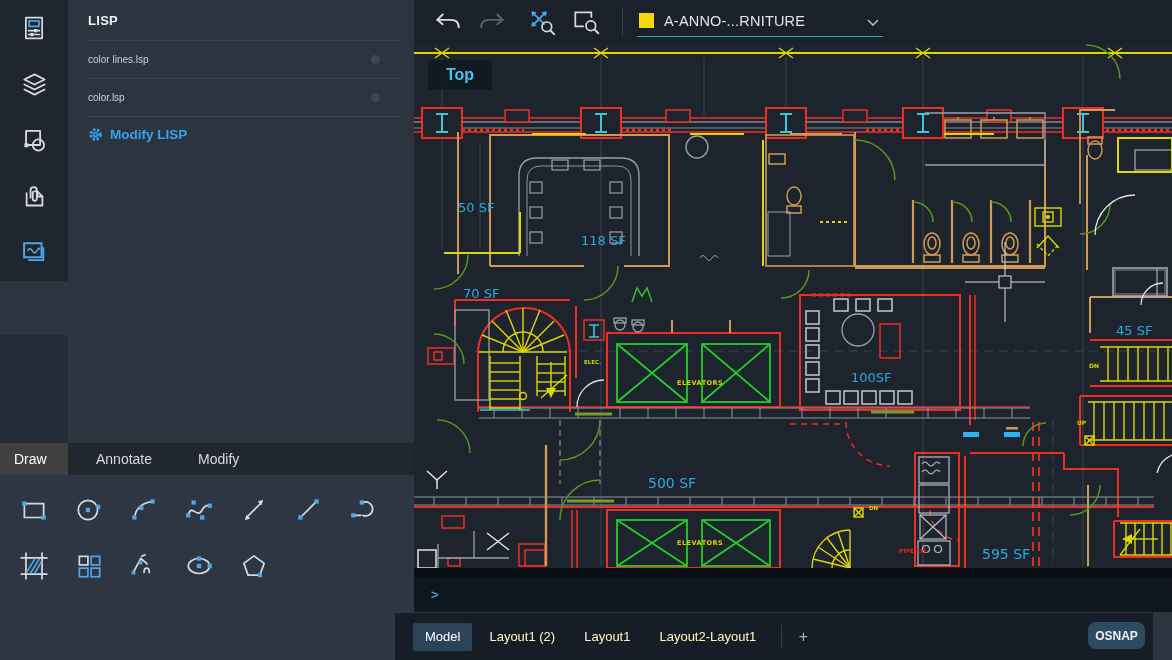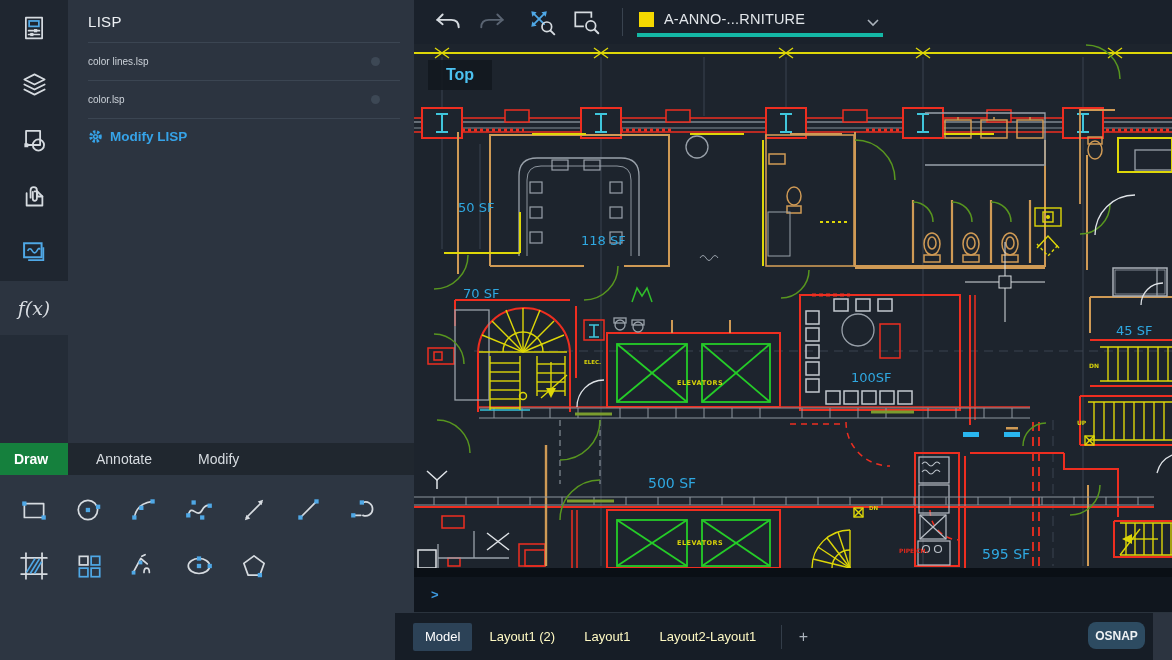--- a/index.html
+++ b/index.html
@@ -8,41 +8,41 @@
 
   
   #iconstrip { position:absolute; left:0; top:0; width:68px; height:281px; background:#1f2630; }
   .strip-btn { width:68px; height:56px; display:flex; align-items:center; justify-content:center; cursor:pointer; }
   #fx-cell { position:absolute; left:0; top:281px; width:68px; height:54px; background:#2c3440; display:flex; align-items:center; justify-content:center; }
   #fx-cell span { font-family:"DejaVu Serif", serif; font-style:italic; font-size:19px; color:#d9dde2; }
   #strip-lower { position:absolute; left:0; top:335px; width:68px; height:108px; background:#242c37; }
 
   
   #lisp-panel { position:absolute; left:68px; top:0; width:346px; height:443px; background:#2c3440; }
-  #lisp-title { color:#eef1f4; font-size:15px; font-weight:normal; padding:13px 0 0 20px; letter-spacing:.3px; }
+  #lisp-title { color:#eef1f4; font-size:13px; font-weight:bold; padding:13px 0 0 20px; letter-spacing:.3px; }
   .sep { height:1px; background:#3b4552; margin:0 14px 0 20px; }
   .lisp-row { display:flex; align-items:center; justify-content:space-between; height:37px; padding:0 34px 0 20px; cursor:pointer; }
   .lisp-row span { color:#ccd2d9; font-size:10px; }
   .lisp-dot { width:9px; height:9px; border-radius:50%; background:#3d4855; }
   #manage-row { display:flex; align-items:center; gap:7px; height:34px; padding-left:20px; cursor:pointer; }
   #manage-row span { color:#36a3e8; font-size:13.5px; font-weight:bold; }
 
   
   #tool-tabs { position:absolute; left:0; top:443px; width:414px; height:32px; background:#20272f; display:flex; }
   .ttab { height:32px; display:flex; align-items:center; padding:0 14px; font-size:14px; color:#d7dce1; cursor:pointer; }
-  .ttab.active { background:#15803d; color:#ffffff; font-weight:bold; width:68px; }
+  .ttab.active { background:#404040; color:#ffffff; font-weight:normal; width:68px; }
   #tool-grid { position:absolute; left:0; top:475px; width:414px; height:185px; background:#2d3642; }
   .tool-row { display:flex; padding:14px 0 0 6px; }
   .tool-btn { width:55px; height:42px; display:flex; align-items:center; justify-content:center; cursor:pointer; }
 
   
   #topbar { position:absolute; left:414px; top:0; width:758px; height:44px; background:#1a212b; display:flex; align-items:center; }
   .tb-btn { width:44px; height:40px; display:flex; align-items:center; justify-content:center; cursor:pointer; }
   #tb-divider { width:1px; height:28px; background:#39434f; margin:0 8px 0 14px; }
-  #layer-dd { display:flex; align-items:center; gap:10px; margin-left:6px; padding-bottom:2px; border-bottom:4px solid #14b8a6; width:246px; cursor:pointer; position:relative; height:30px; }
+  #layer-dd { display:flex; align-items:center; gap:10px; margin-left:6px; padding-bottom:2px; border-bottom:1px solid #14b8a6; width:246px; cursor:pointer; position:relative; height:30px; }
   #layer-swatch { width:15px; height:15px; background:#f5d800; margin-left:2px; }
   #layer-dd .val { color:#e2e6ea; font-size:14.5px; letter-spacing:.2px; }
   #layer-dd svg { position:absolute; right:4px; top:12px; }
 
   #canvas-wrap { position:absolute; left:414px; top:44px; width:758px; height:533px; background:#1d242d; cursor:crosshair; }
   #view-badge { position:absolute; left:14px; top:16px; width:64px; height:30px; background:rgba(18,24,31,.88); color:#4cc2f1; font-size:16px; font-weight:bold; display:flex; align-items:center; justify-content:center; cursor:pointer; }
 
   #cmdbar { position:absolute; left:414px; top:577px; width:758px; height:36px; background:#10161e; display:flex; align-items:center; border-bottom:1px solid #2a333d; }
   #cmd-prompt { color:#3d9ae0; font-size:13px; font-weight:bold; margin:0 9px 0 17px; }
   #cmd-input { flex:1; background:transparent; border:none; outline:none; color:#aeb6bf; font-size:14px; font-family:"Liberation Sans",sans-serif; }
@@ -96,23 +96,20 @@
         <path class="icon-stroke" d="M8.5 13 V6.5 a2.8 2.8 0 0 1 5.6 0 V14 a1.8 1.8 0 0 1 -3.6 0 V8"></path>
       </svg>
     </div>
     <div class="strip-btn">
       <svg width="28" height="28" viewBox="0 0 24 24">
         <path d="M20 8 V19 H7" fill="none" stroke="#4fa8e6" stroke-width="1.5"></path>
         <rect x="3.5" y="4.5" width="15" height="12" fill="none" stroke="#4fa8e6" stroke-width="1.7"></rect>
         <path d="M6.5 11 q2 -3.5 4 0 t4 0 t2.5 -1" fill="none" stroke="#4fa8e6" stroke-width="1.4"></path>
       </svg>
     </div>
-  </div>
-  <div id="fx-cell">
-    <span>f(x)</span>
   </div>
   <div id="strip-lower"></div>
 
   <div id="lisp-panel">
     <div id="lisp-title">LISP</div>
     <div class="sep" style="margin-top:12px"></div>
     <div class="lisp-row">
       <span>color lines.lsp</span>
       <span class="lisp-dot"></span>
     </div>

